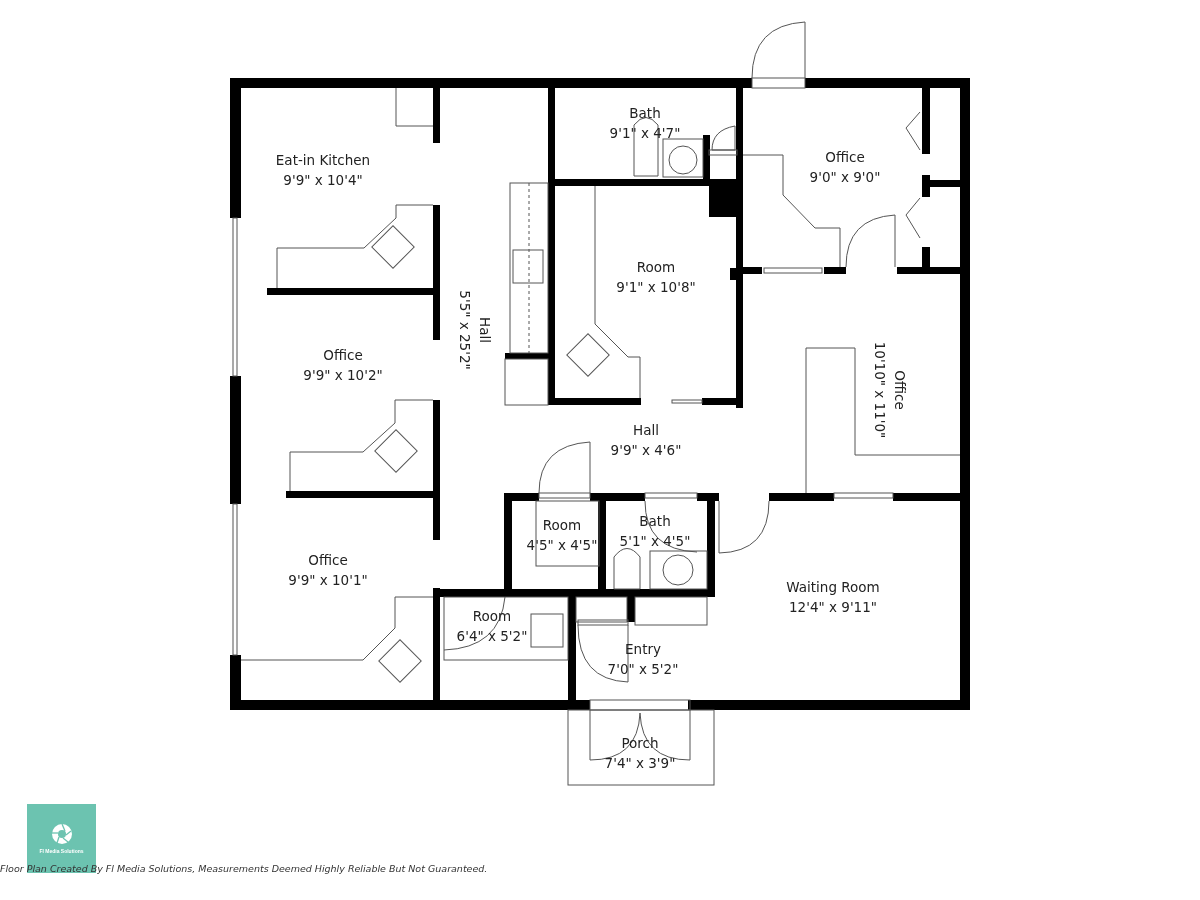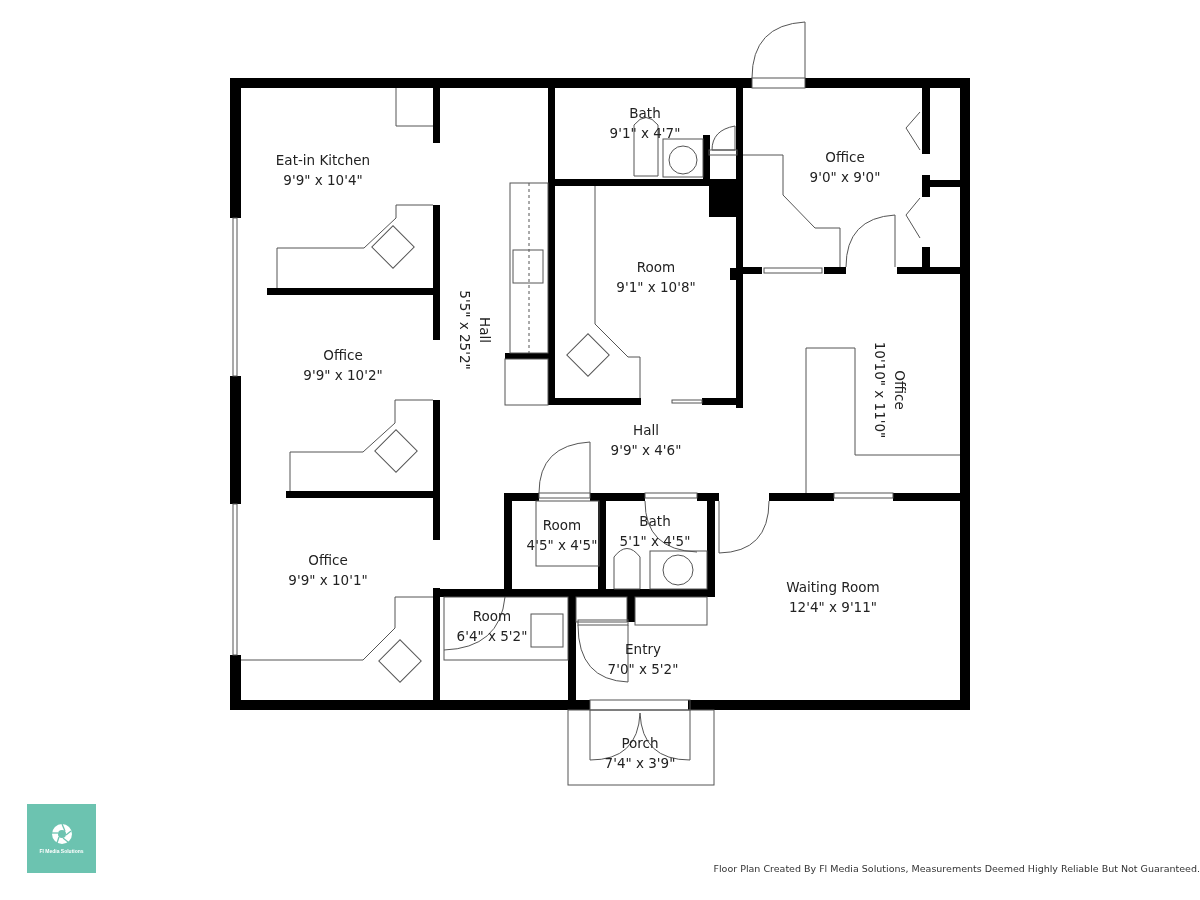--- a/index.html
+++ b/index.html
@@ -1,21 +1,21 @@
 <!DOCTYPE html>
 <html><head>
 <meta charset="utf-8">
 <style>
   html, body { margin: 0; padding: 0; background: #ffffff; }
   body { width: 1200px; height: 900px; position: relative; overflow: hidden; font-family: "DejaVu Sans", sans-serif; }
   #plan { position: absolute; left: 0; top: 0; }
   .label-name, .label-dim { font-family: "DejaVu Sans", sans-serif; font-size: 13.5px; fill: #222; text-anchor: middle; }
   .logo { position: absolute; left: 27px; top: 804px; width: 69px; height: 69px; background: #6cc3b0; display: flex; flex-direction: column; align-items: center; justify-content: center; }
   .logo-text { color: #fff; font-family: "Liberation Sans", sans-serif; font-size: 5px; font-weight: bold; margin-top: 3px; white-space: nowrap; }
-  .footer { position: absolute; left: 0; width: 1200px; top: 863px; text-align: right; font-family: "DejaVu Sans", sans-serif; font-size: 9.5px; color: #333; }
+  .footer { position: absolute; left: 0; width: 1200px; top: 863px; text-align: left; font-family: "DejaVu Sans", sans-serif; font-size: 9.5px; color: #333; font-style: italic; }
 </style>
 </head>
 <body>
 
 <svg id="plan" width="1200" height="900" viewBox="0 0 1200 900" xmlns="http://www.w3.org/2000/svg">
 
   <g fill="#000">
     <rect x="230" y="78" width="522" height="10"></rect>
     <rect x="805" y="78" width="165" height="10"></rect>
     <rect x="960" y="78" width="10" height="632"></rect>

